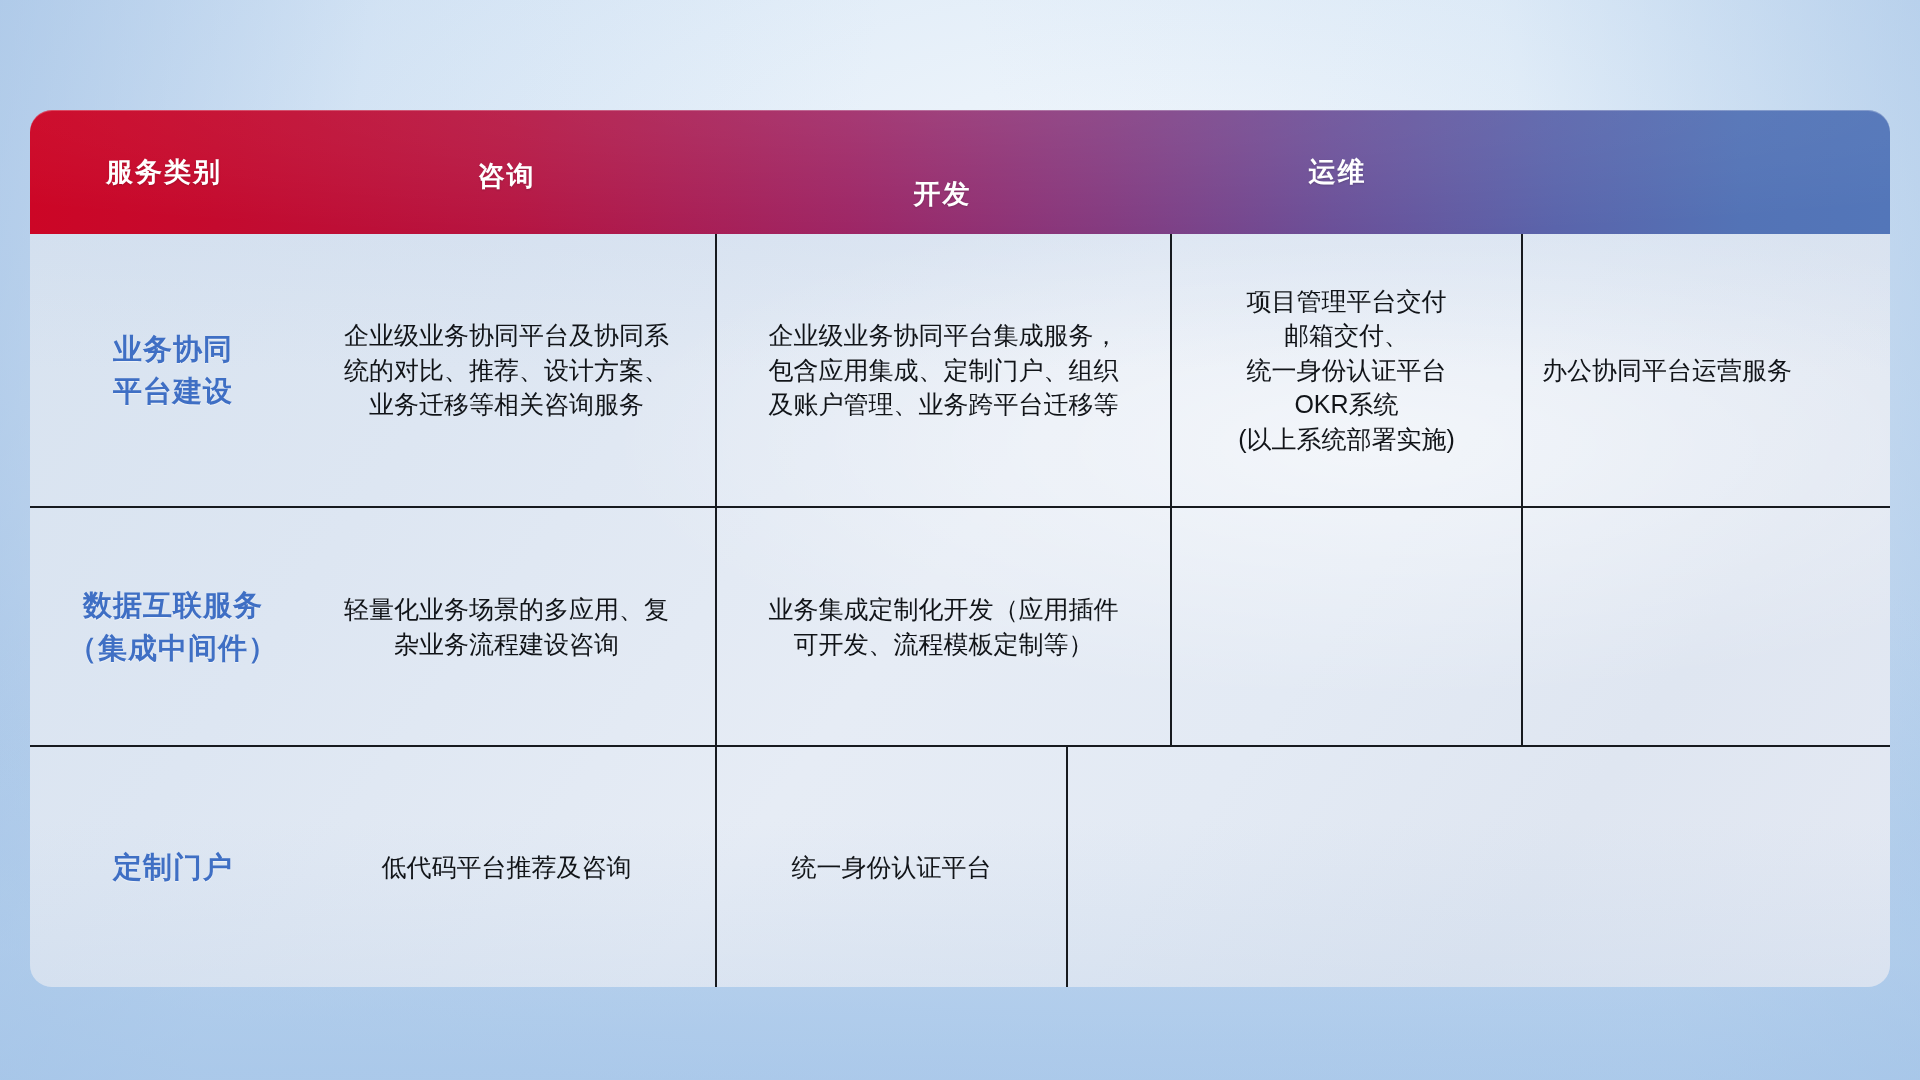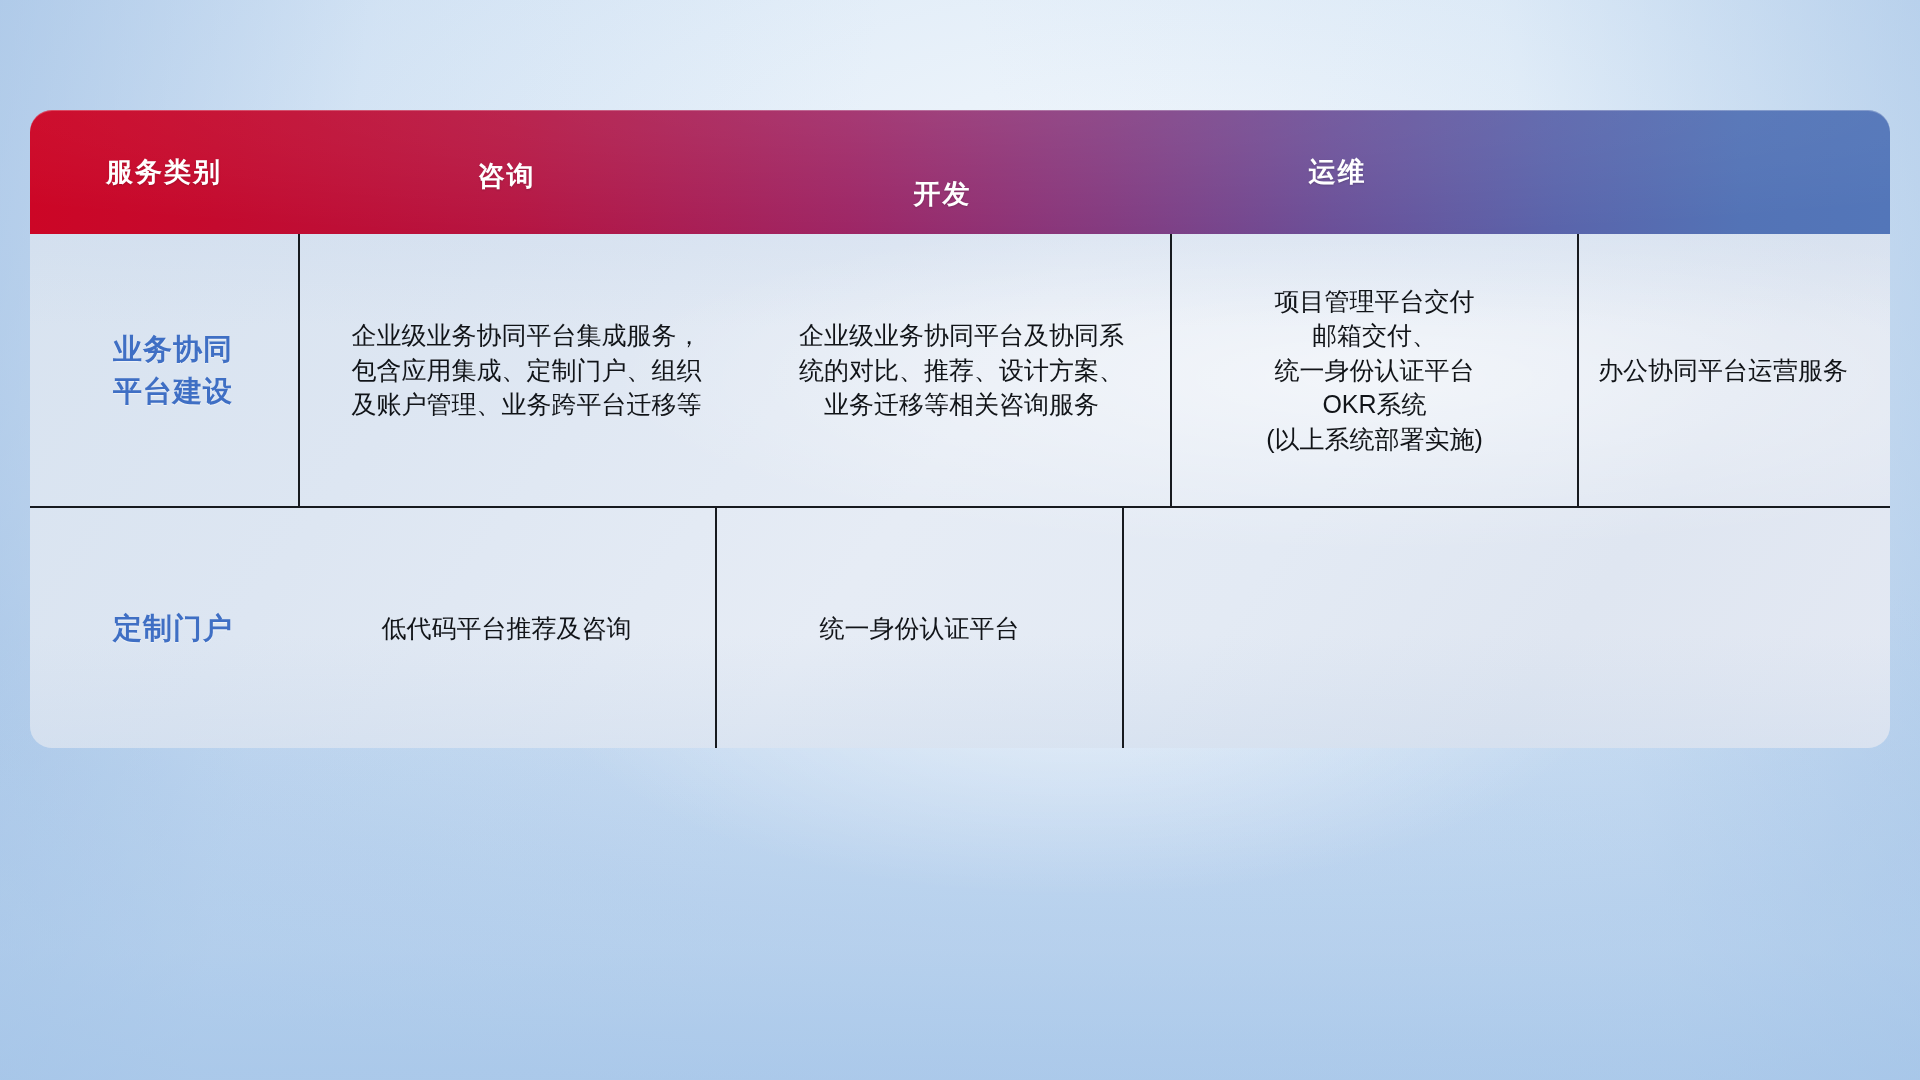--- a/index.html
+++ b/index.html
@@ -113,21 +113,21 @@
     font-size:29px;
     line-height:1.45;
     letter-spacing:1px;
     text-shadow:0 1px 1px rgba(255,255,255,.55);
   }
 
   
   .c0{width:268px;padding-left:36px;}
   .c1{width:417px;}
   .c2{width:455px;}
-  .c3{width:407px;}
+  .c3{width:351px;}
   .c4{width:290px;}
 
   
   .h0{width:268px;}
   .h1{width:417px;margin-top:8px;}
   .h2{width:455px;margin-top:44px;}
   .h3{width:385px;}
   .h4{width:335px;}
 
   .r0{height:272px;}
@@ -150,34 +150,44 @@
     <div class="hcell h1">咨询</div>
     <div class="hcell h2">开发</div>
     <div class="hcell h4">运维</div>
   </div>
 
   <div id="table-body">
 
     <div class="trow r0">
       <div class="cell label c0">业务协同
 平台建设</div>
+      <div class="cell c1">企业级业务协同平台及协同系
+统的对比、推荐、设计方案、
+业务迁移等相关咨询服务</div>
       <div class="cell c2 divider">企业级业务协同平台集成服务，
 包含应用集成、定制门户、组织
 及账户管理、业务跨平台迁移等</div>
-      <div class="cell c1">企业级业务协同平台及协同系
-统的对比、推荐、设计方案、
-业务迁移等相关咨询服务</div>
       <div class="cell c3 divider">项目管理平台交付
 邮箱交付、
 统一身份认证平台
 OKR系统
 (以上系统部署实施)</div>
       <div class="cell c4 divider">办公协同平台运营服务</div>
     </div>
 
+    <div class="trow r1">
+      <div class="cell label c0">数据互联服务
+（集成中间件）</div>
+      <div class="cell c1">轻量化业务场景的多应用、复
+杂业务流程建设咨询</div>
+      <div class="cell c2 divider">业务集成定制化开发（应用插件
+可开发、流程模板定制等）</div>
+      <div class="cell c3 divider"></div>
+      <div class="cell c4 divider"></div>
+    </div>
 
     <div class="trow r2">
       <div class="cell label c0">定制门户</div>
       <div class="cell c1">低代码平台推荐及咨询</div>
       <div class="cell c3 divider">统一身份认证平台</div>
       <div class="cell c4 divider"></div>
     </div>
 
   </div>
 </div>

